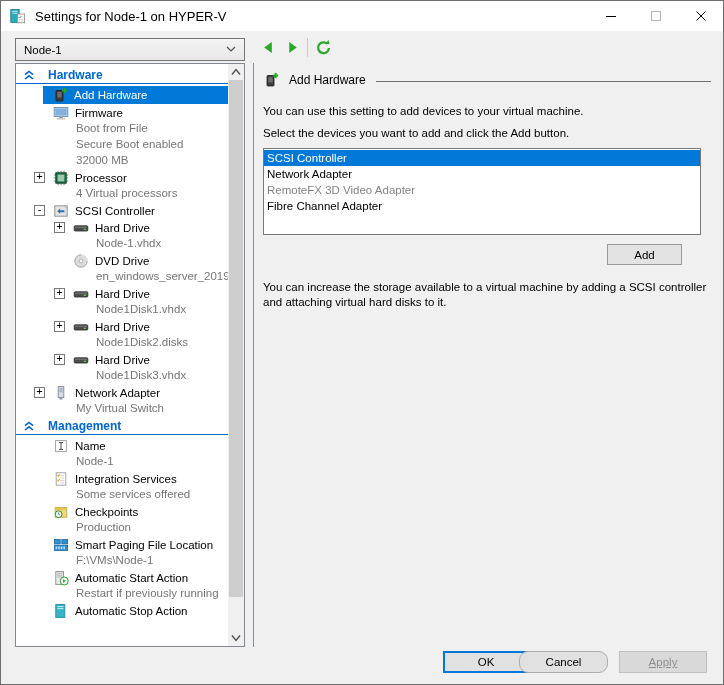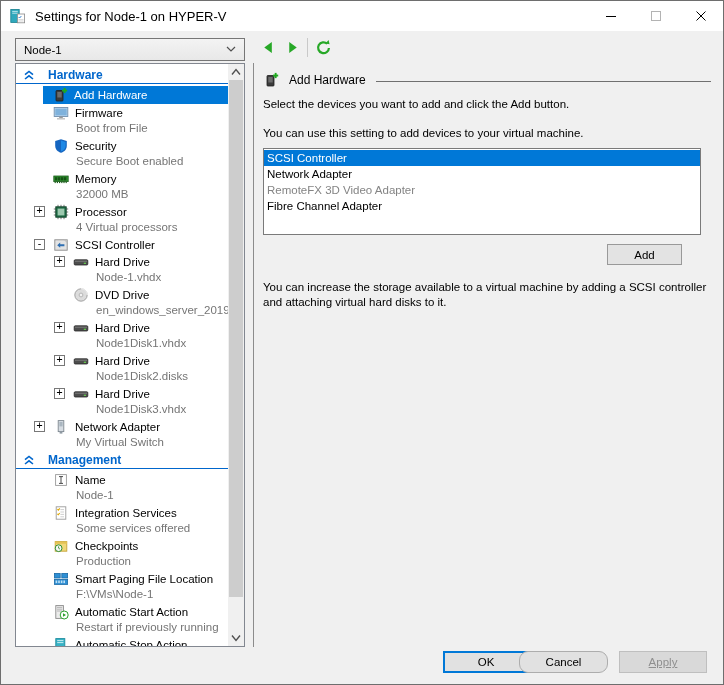--- a/index.html
+++ b/index.html
@@ -176,54 +176,21 @@
             <svg viewBox="0 0 16 16">
               <rect x="1.2" y="2.5" width="13.6" height="9" fill="#bcd7ef" stroke="#6f8fae" stroke-width="0.9"></rect>
               <rect x="2.3" y="3.6" width="11.4" height="6.8" fill="#7fb2dc"></rect>
               <rect x="6.2" y="11.5" width="3.6" height="1.6" fill="#9a9a9a"></rect>
               <rect x="4" y="13.1" width="8" height="1.4" fill="#c0c0c0"></rect>
             </svg>
           </span>
           <span>Firmware</span>
         </div>
         <div class="tree-sub level1">Boot from File</div>
-        <div class="tree-row level1">
-          <span class="expander-spacer"></span>
-          <span class="tree-icon">
-            <svg viewBox="0 0 16 16">
-              <path d="M8 1.2l5.8 1.9v4.6c0 3.9-2.9 6.1-5.8 7.1-2.9-1-5.8-3.2-5.8-7.1V3.1z" fill="#1565c0"></path>
-              <path d="M8 2.4l4.6 1.5v3.9c0 3.1-2.3 4.9-4.6 5.8z" fill="#1e88e5"></path>
-            </svg>
-          </span>
-          <span>Security</span>
-        </div>
         <div class="tree-sub level1">Secure Boot enabled</div>
-        <div class="tree-row level1">
-          <span class="expander-spacer"></span>
-          <span class="tree-icon">
-            <svg viewBox="0 0 16 16">
-              <rect x="0.8" y="5" width="14.4" height="5.6" fill="#2f8f2f" stroke="#1d5e1d" stroke-width="0.8"></rect>
-              <g fill="#145214">
-                <rect x="2" y="6.2" width="2.4" height="3.2"></rect>
-                <rect x="5" y="6.2" width="2.4" height="3.2"></rect>
-                <rect x="8" y="6.2" width="2.4" height="3.2"></rect>
-                <rect x="11" y="6.2" width="2.4" height="3.2"></rect>
-              </g>
-              <g fill="#1d5e1d">
-                <rect x="1.6" y="10.6" width="1.2" height="1.5"></rect>
-                <rect x="3.8" y="10.6" width="1.2" height="1.5"></rect>
-                <rect x="6" y="10.6" width="1.2" height="1.5"></rect>
-                <rect x="8.2" y="10.6" width="1.2" height="1.5"></rect>
-                <rect x="10.4" y="10.6" width="1.2" height="1.5"></rect>
-                <rect x="12.6" y="10.6" width="1.2" height="1.5"></rect>
-              </g>
-            </svg>
-          </span>
-          <span>Memory</span>
-        </div>
         <div class="tree-sub level1">32000 MB</div>
         <div class="tree-row level1">
           <span class="expander">+</span>
           <span class="tree-icon">
             <svg viewBox="0 0 16 16">
               <g stroke="#666" stroke-width="0.9">
                 <path d="M5 0.8v2M8 0.8v2M11 0.8v2M5 13.2v2M8 13.2v2M11 13.2v2M0.8 5h2M0.8 8h2M0.8 11h2M13.2 5h2M13.2 8h2M13.2 11h2"></path>
               </g>
               <rect x="2.8" y="2.8" width="10.4" height="10.4" fill="#1f6b45" stroke="#0f3f27" stroke-width="0.9"></rect>
               <rect x="4.6" y="4.6" width="6.8" height="6.8" fill="#9cc8ae"></rect>
@@ -430,22 +397,22 @@
           <svg viewBox="0 0 16 16">
             <rect x="4" y="3.5" width="7" height="10.5" rx="0.8" fill="#3b3b3b" stroke="#1e1e1e" stroke-width="0.8"></rect>
             <rect x="5.3" y="5" width="4.4" height="5.5" fill="#6b6b6b"></rect>
             <rect x="10" y="2.6" width="5.2" height="1.9" fill="#1faa1f"></rect>
             <rect x="11.7" y="0.9" width="1.9" height="5.2" fill="#1faa1f"></rect>
           </svg>
         </span>
       <span class="main-title">Add Hardware</span>
       <span class="main-rule"></span>
     </div>
+    <p class="intro first">You can use this setting to add devices to your virtual machine.</p>
     <p class="intro second">Select the devices you want to add and click the Add button.</p>
-    <p class="intro first">You can use this setting to add devices to your virtual machine.</p>
     <div class="device-list">
         <div class="device-row selected">SCSI Controller</div>
         <div class="device-row">Network Adapter</div>
         <div class="device-row disabled">RemoteFX 3D Video Adapter</div>
         <div class="device-row">Fibre Channel Adapter</div>
       </div>
     <div class="add-btn-row">
       <div class="add-btn">Add</div>
     </div>
     <p class="description">You can increase the storage available to a virtual machine by adding a SCSI controller and attaching virtual hard disks to it.</p>

